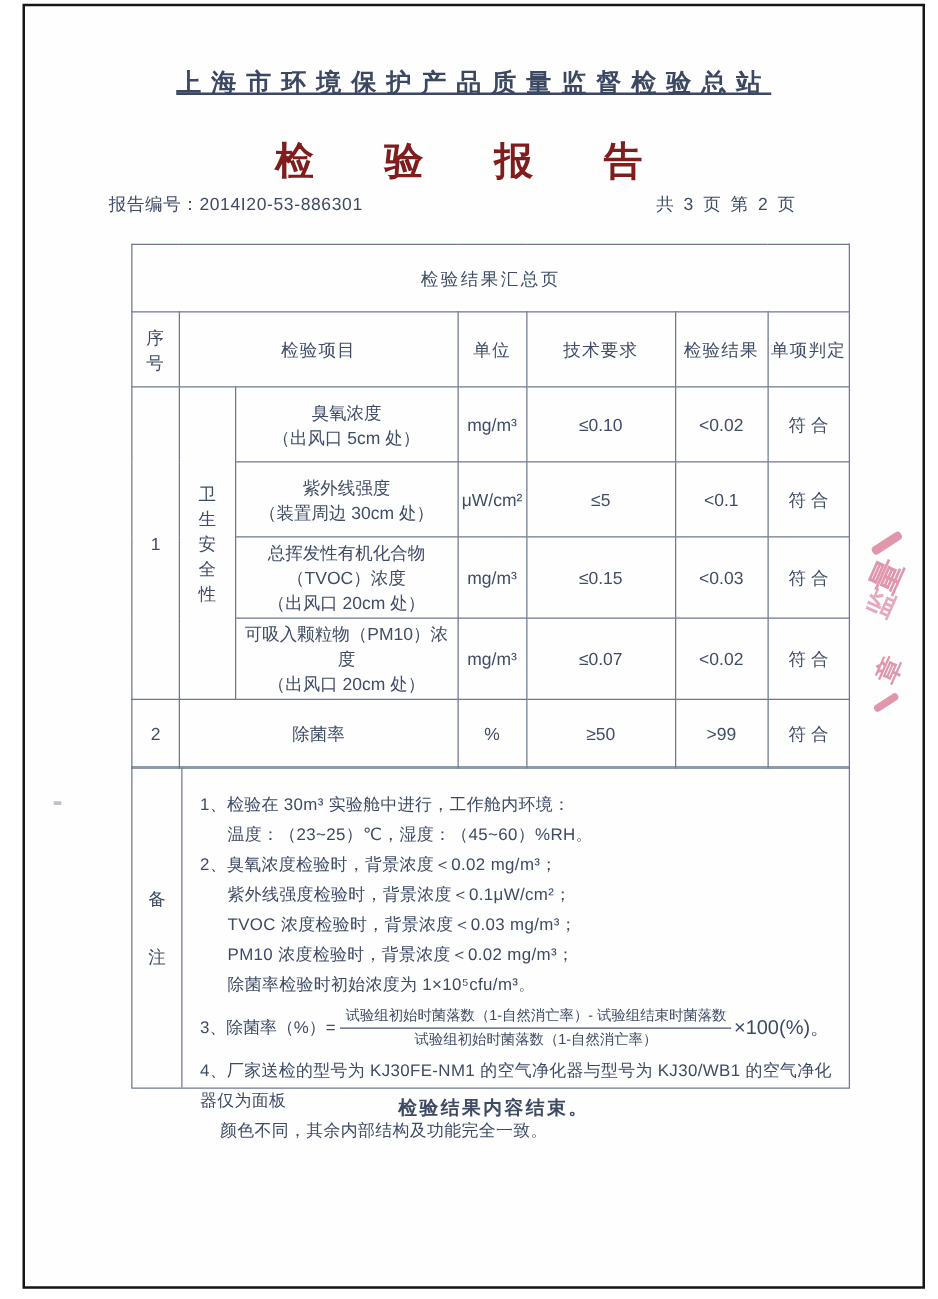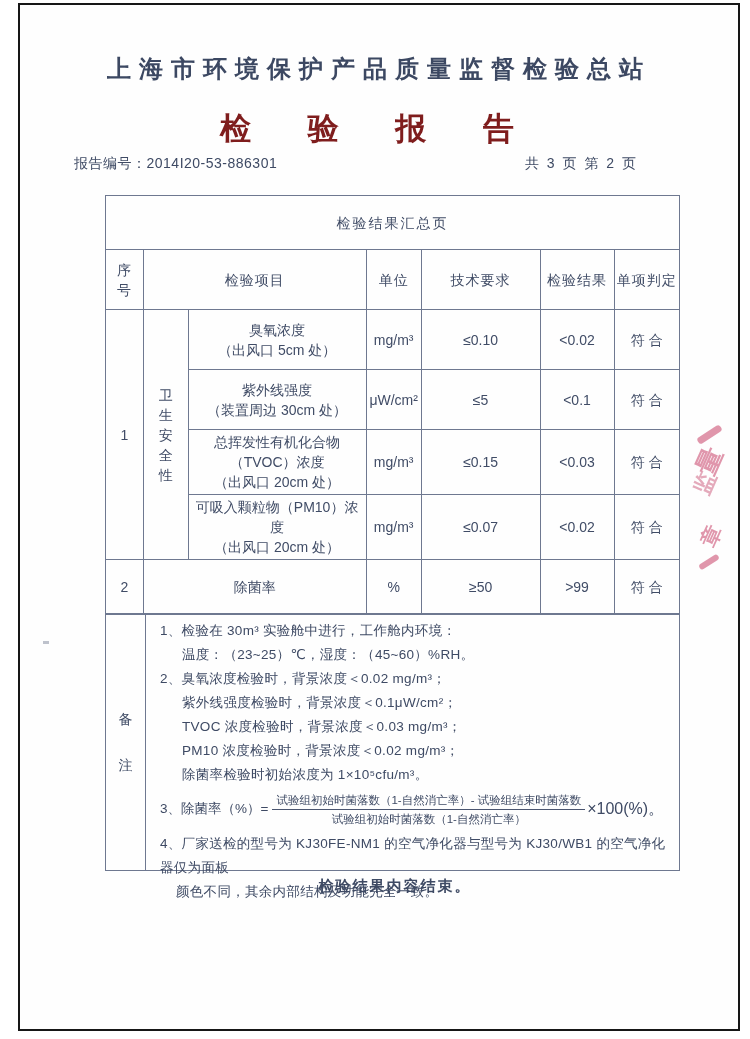--- a/index.html
+++ b/index.html
@@ -9,30 +9,30 @@
     color:#3e4a64;
   }
   .page {
     position:absolute; left:18px; top:3px; width:722px; height:1028px;
     border:2px solid #161616; background:#fefefe;
   }
   .pre { white-space:pre-line; }
 
   .org-name {
     position:absolute; left:0; top:48px; width:100%;
-    text-align:center; font-size:24px; font-weight:bold;
-    letter-spacing:8px; color:#3c4862;
+    text-align:center; font-size:20px; font-weight:bold;
+    letter-spacing:8px; color:#3c4862;text-decoration:underline;
   }
   .report-title {
     position:absolute; left:0; top:103px; width:100%;
     text-align:center; font-size:31px; font-weight:bold;
     letter-spacing:24px; color:#7f1d1d;
   }
   .meta-line { position:absolute; top:150px; left:0; width:100%; font-size:14px; }
-  .report-no { position:absolute; left:54px; top:0; letter-spacing:0.5px; }
+  .report-no { position:absolute; left:67px; top:0; letter-spacing:0.5px; }
   .page-info { position:absolute; right:100px; top:0; letter-spacing:2px; }
 
   
   table.summary {
     position:absolute; left:85px; top:190px; width:575px;
     border-collapse:collapse; table-layout:fixed;
     font-size:14px; color:#404c66;border-radius:32px;
   }
   table.summary td {
     border:1px solid #6e7890; text-align:center; vertical-align:middle;
@@ -50,21 +50,21 @@
   
   .notes-box {
     position:absolute; left:85px; top:608px; width:575px; height:258px;
     border:1px solid #6e7890; display:flex;
   }
   .notes-label {
     width:40px; border-right:1px solid #6e7890; display:flex;
     align-items:center; justify-content:center;
     font-size:14px; line-height:46px; text-align:center;
   }
-  .notes-content { flex:1; padding:5px 8px 0 14px; font-size:13.5px; }
+  .notes-content { flex:1; padding:18px 8px 0 14px; font-size:13.5px; }
   .n-line { line-height:24px; letter-spacing:0.3px; }
   .n-indent { padding-left:22px; }
   .n4-indent { padding-left:16px; }
   .formula-row { display:flex; align-items:center; height:42px; margin:1px 0 2px 0; }
   .formula-prefix { font-size:13.5px; margin-right:4px; }
   .fraction { display:inline-flex; flex-direction:column; text-align:center; font-size:11.5px; }
   .fraction .num { padding:0 4px 1px 4px; line-height:16px; }
   .fraction .den { border-top:1px solid #4a5570; padding:1px 4px 0 4px; line-height:16px; }
   .formula-suffix { font-size:16px; margin-left:2px; }
 

